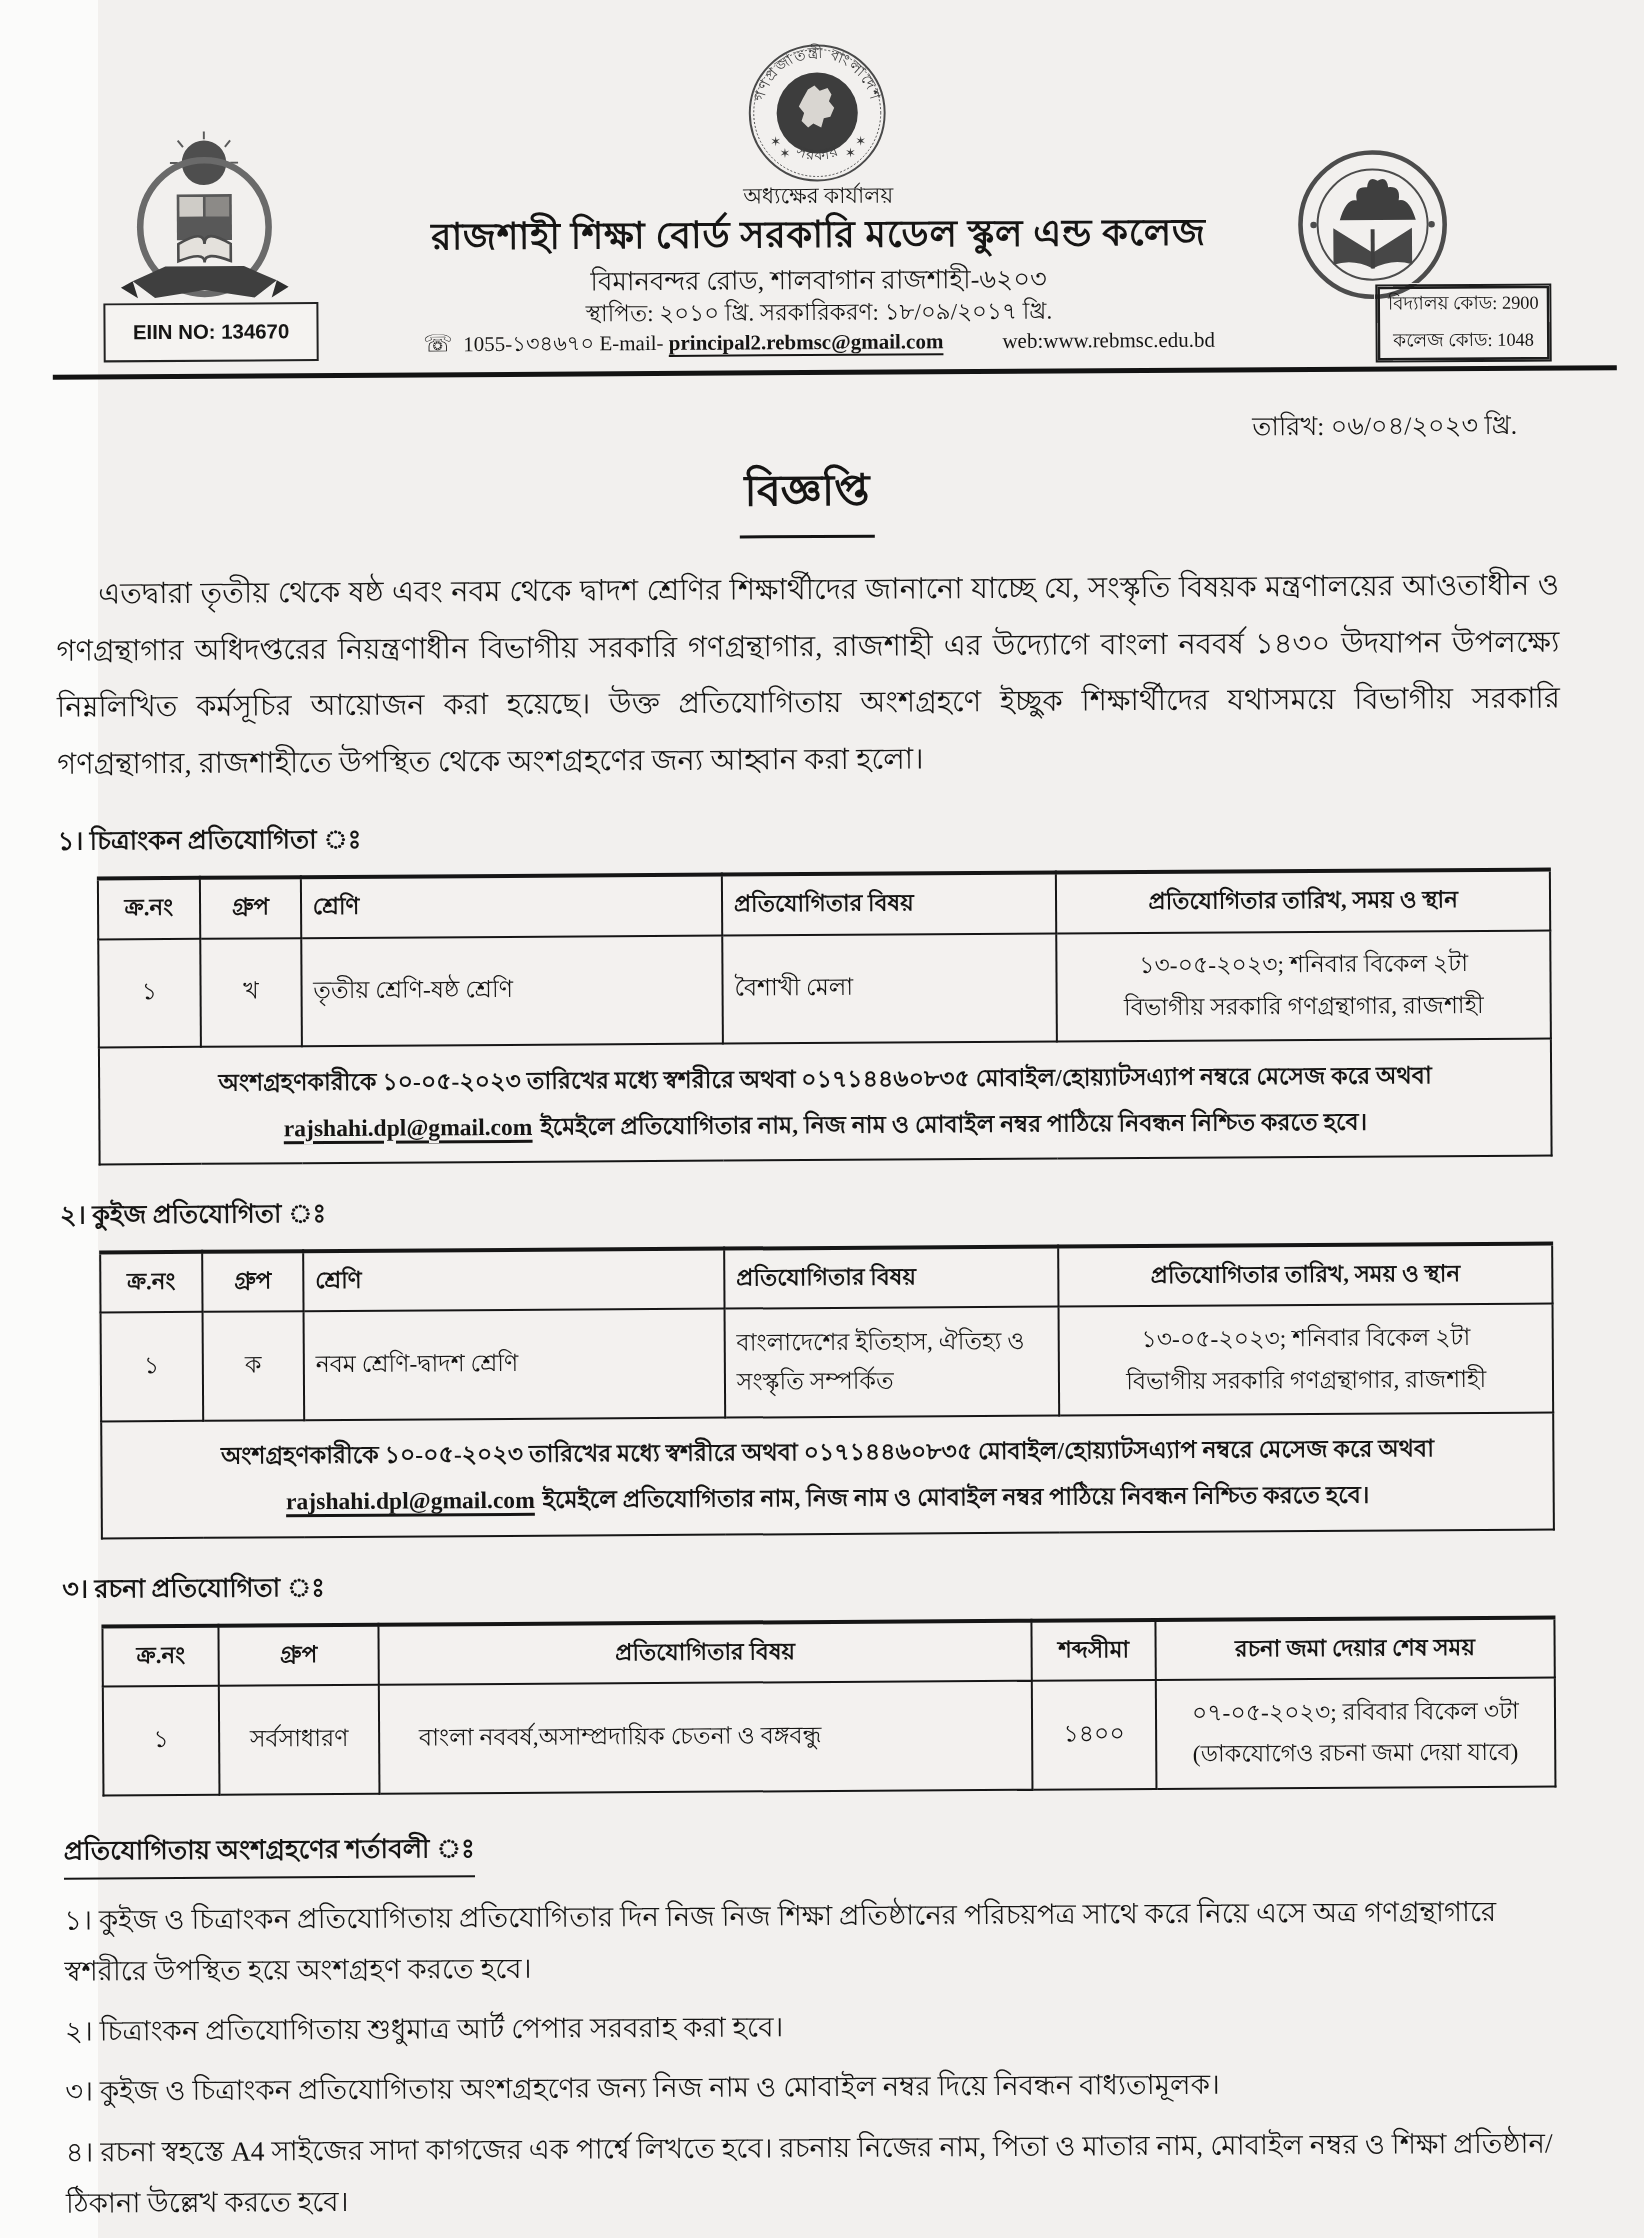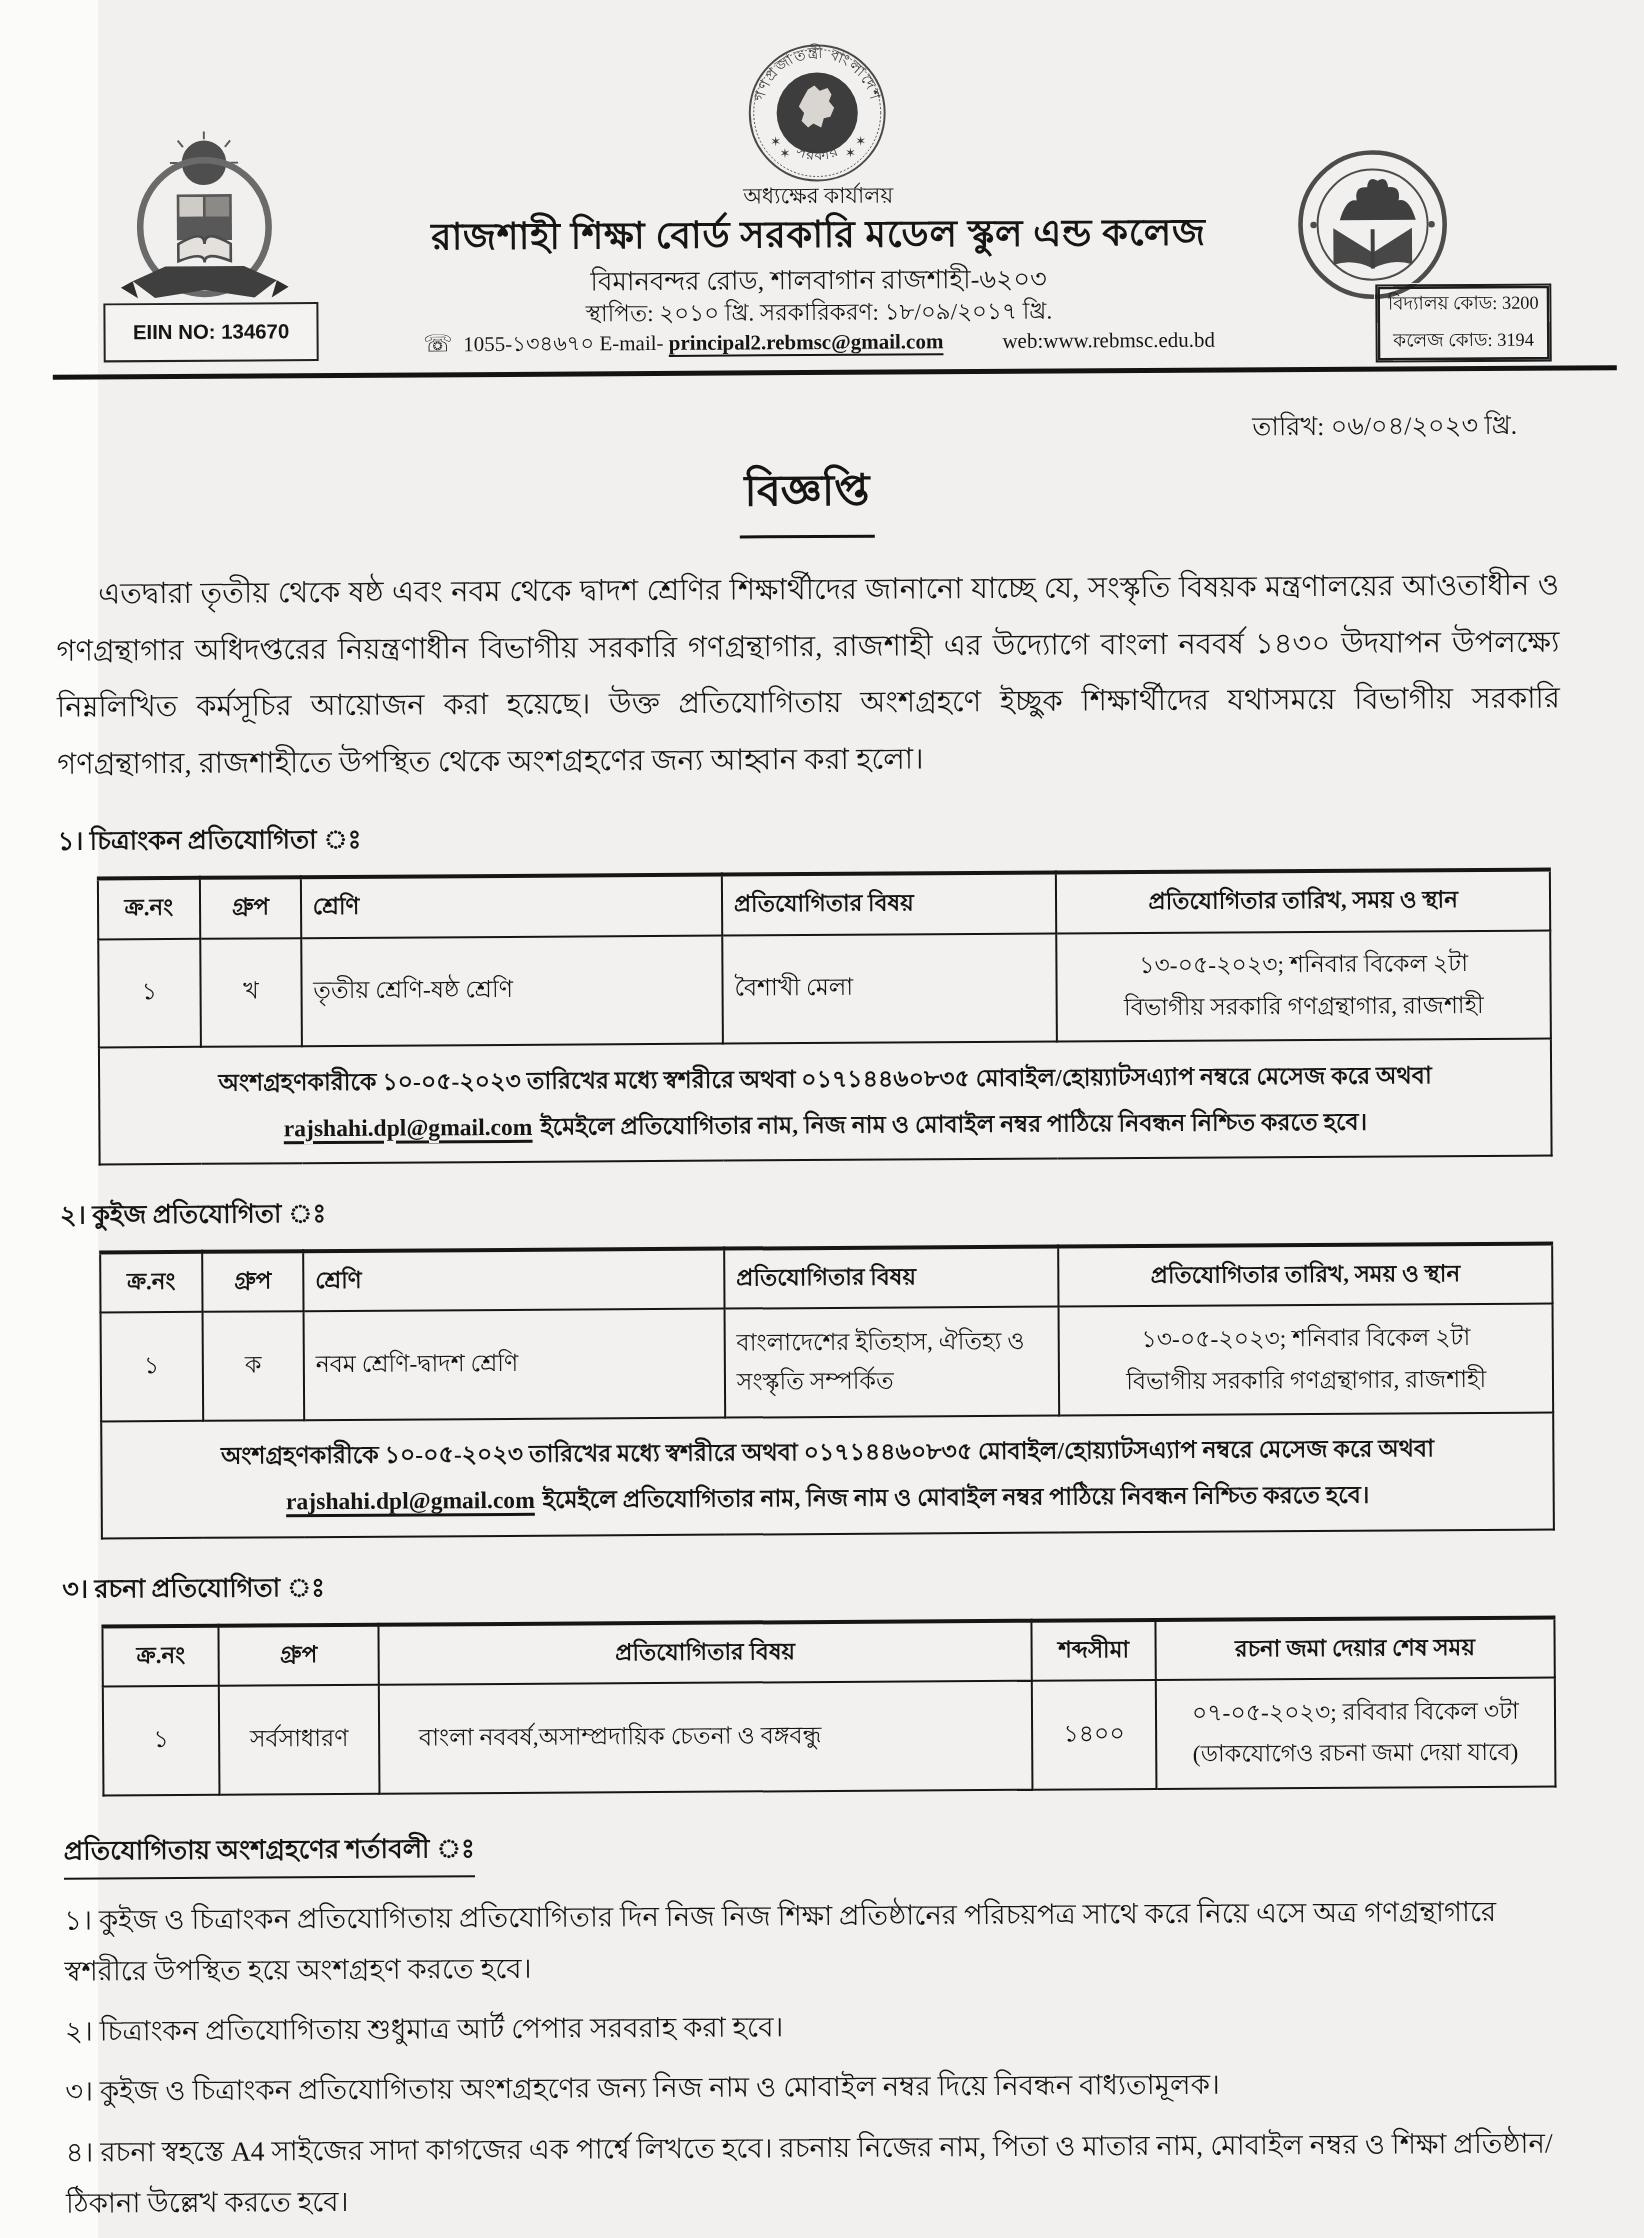--- a/index.html
+++ b/index.html
@@ -121,22 +121,22 @@
         <span>1055-১৩৪৬৭০</span>
         <span>E-mail-</span>
         <span class="email">principal2.rebmsc@gmail.com</span>
       </span>
       <span>web:www.rebmsc.edu.bd</span>
     </div>
 
     <div class="eiin-box">EIIN NO: 134670</div>
 
     <div class="codes-box">
-      <span>বিদ্যালয় কোড: 3200</span>
-      <span>কলেজ কোড: 3194</span>
+      <span>বিদ্যালয় কোড: 2900</span>
+      <span>কলেজ কোড: 1048</span>
     </div>
 
     <div class="header-rule"></div>
   </div>
 
   <div class="doc-body">
 
     <div class="date-line">তারিখ: ০৬/০৪/২০২৩ খ্রি.</div>
 
     <div class="notice-title-wrap">

